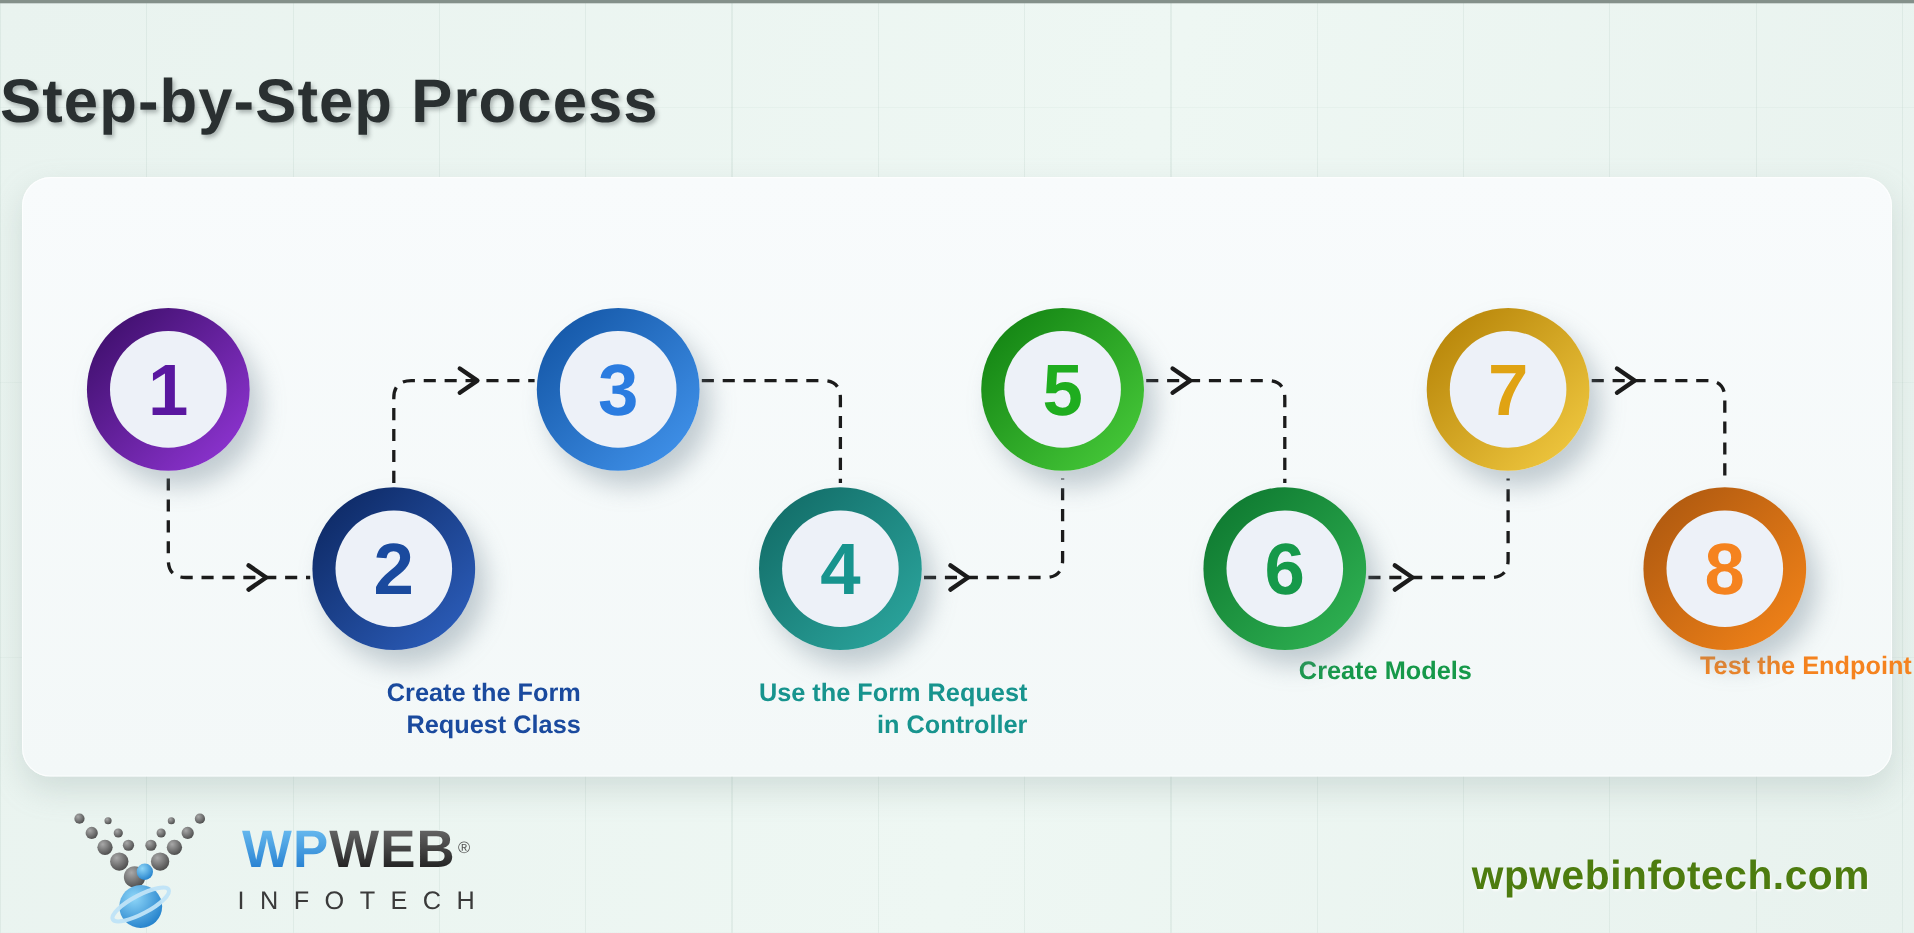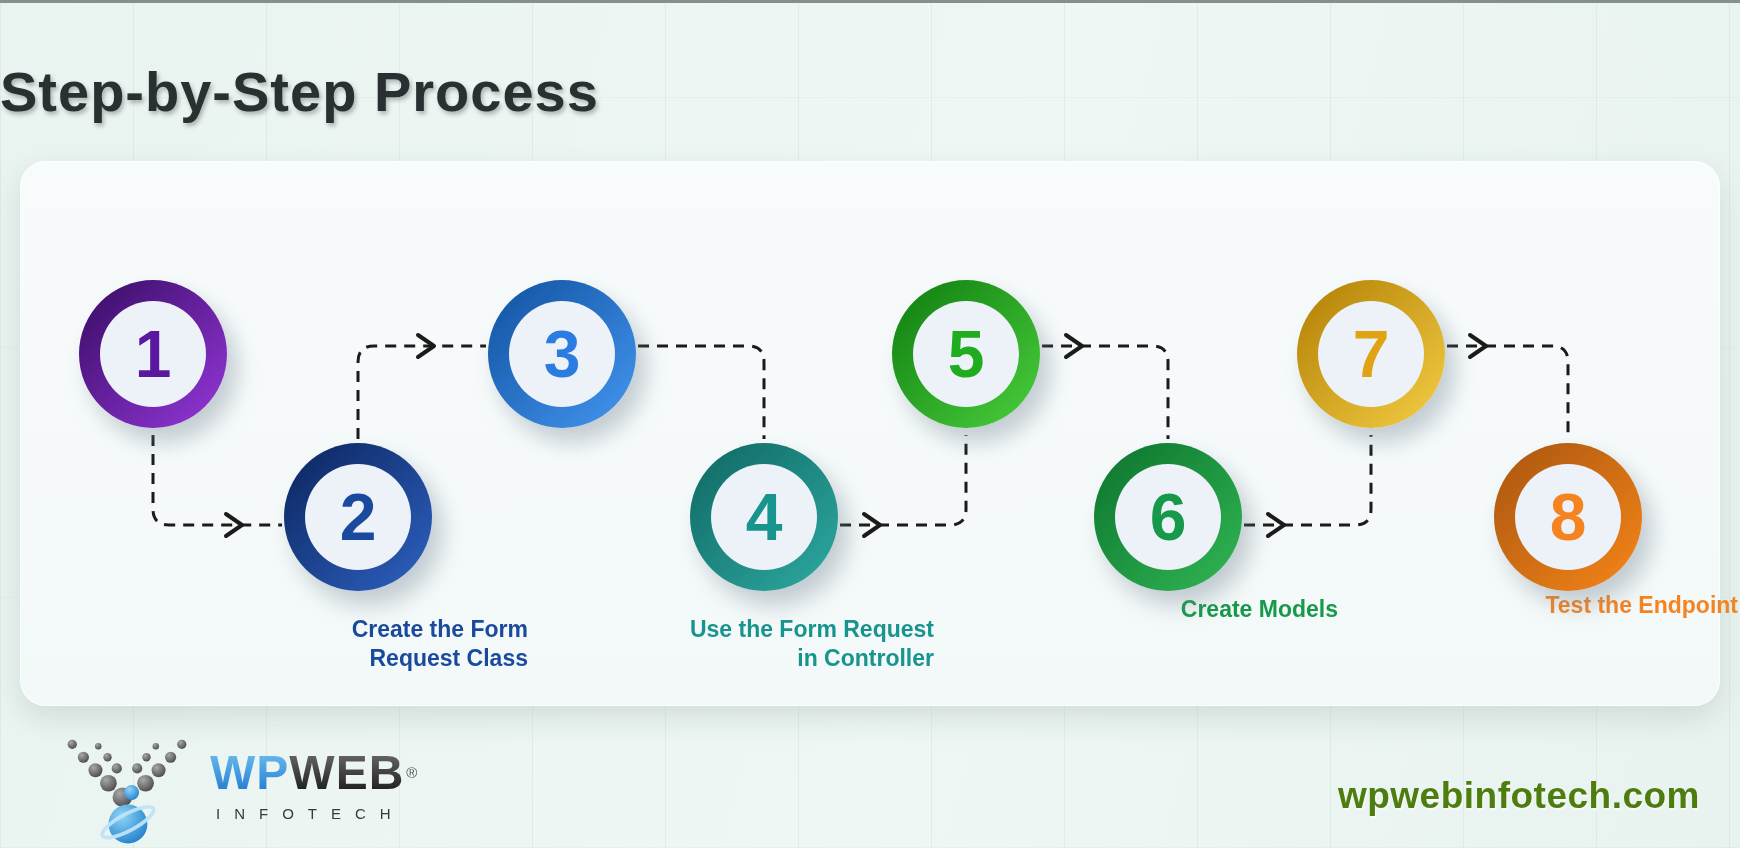--- a/index.html
+++ b/index.html
@@ -39,25 +39,25 @@
     font-size:66px;font-weight:bold;color:var(--accent);line-height:1;
   }
   .step-label{
     position:absolute;width:340px;text-align:right;
     font-size:23px;font-weight:bold;line-height:29px;color:var(--accent);
     white-space:pre-line;
   }
   .footer-logo{position:absolute;left:52px;top:732px;display:flex;align-items:flex-start;}
   .logo-mark{width:150px;height:116px;margin-right:8px;}
   .logo-text{display:flex;flex-direction:column;margin-top:14px;}
-  .logo-word{font-size:48px;font-weight:bold;line-height:48px;letter-spacing:1px;display:flex;align-items:flex-end;}
+  .logo-word{font-size:48px;font-weight:bold;line-height:48px;letter-spacing:1px;display:flex;align-items:center;margin-left:10px;}
   .logo-wp{background:linear-gradient(180deg,#6fc0f2 0%,#1b76cc 100%);-webkit-background-clip:text;background-clip:text;color:transparent;}
   .logo-web{background:linear-gradient(180deg,#6e6e6e 0%,#141414 100%);-webkit-background-clip:text;background-clip:text;color:transparent;}
   .logo-reg{font-size:15px;font-weight:normal;color:#555;margin-left:2px;margin-top:-4px;}
-  .logo-infotech{font-size:15px;color:#3a3a3a;letter-spacing:14px;margin-top:8px;margin-left:6px;}
+  .logo-infotech{font-size:23px;color:#3a3a3a;letter-spacing:14px;margin-top:8px;margin-left:6px;}
   .site-url{
     position:absolute;right:40px;top:772px;
     font-size:37px;font-weight:bold;color:#4d7c0f;letter-spacing:0.5px;
     text-shadow:1px 2px 2px rgba(255,255,255,0.7);
   }
 </style>
 </head>
 <body>
 
 <div class="title">Step-by-Step Process</div>

